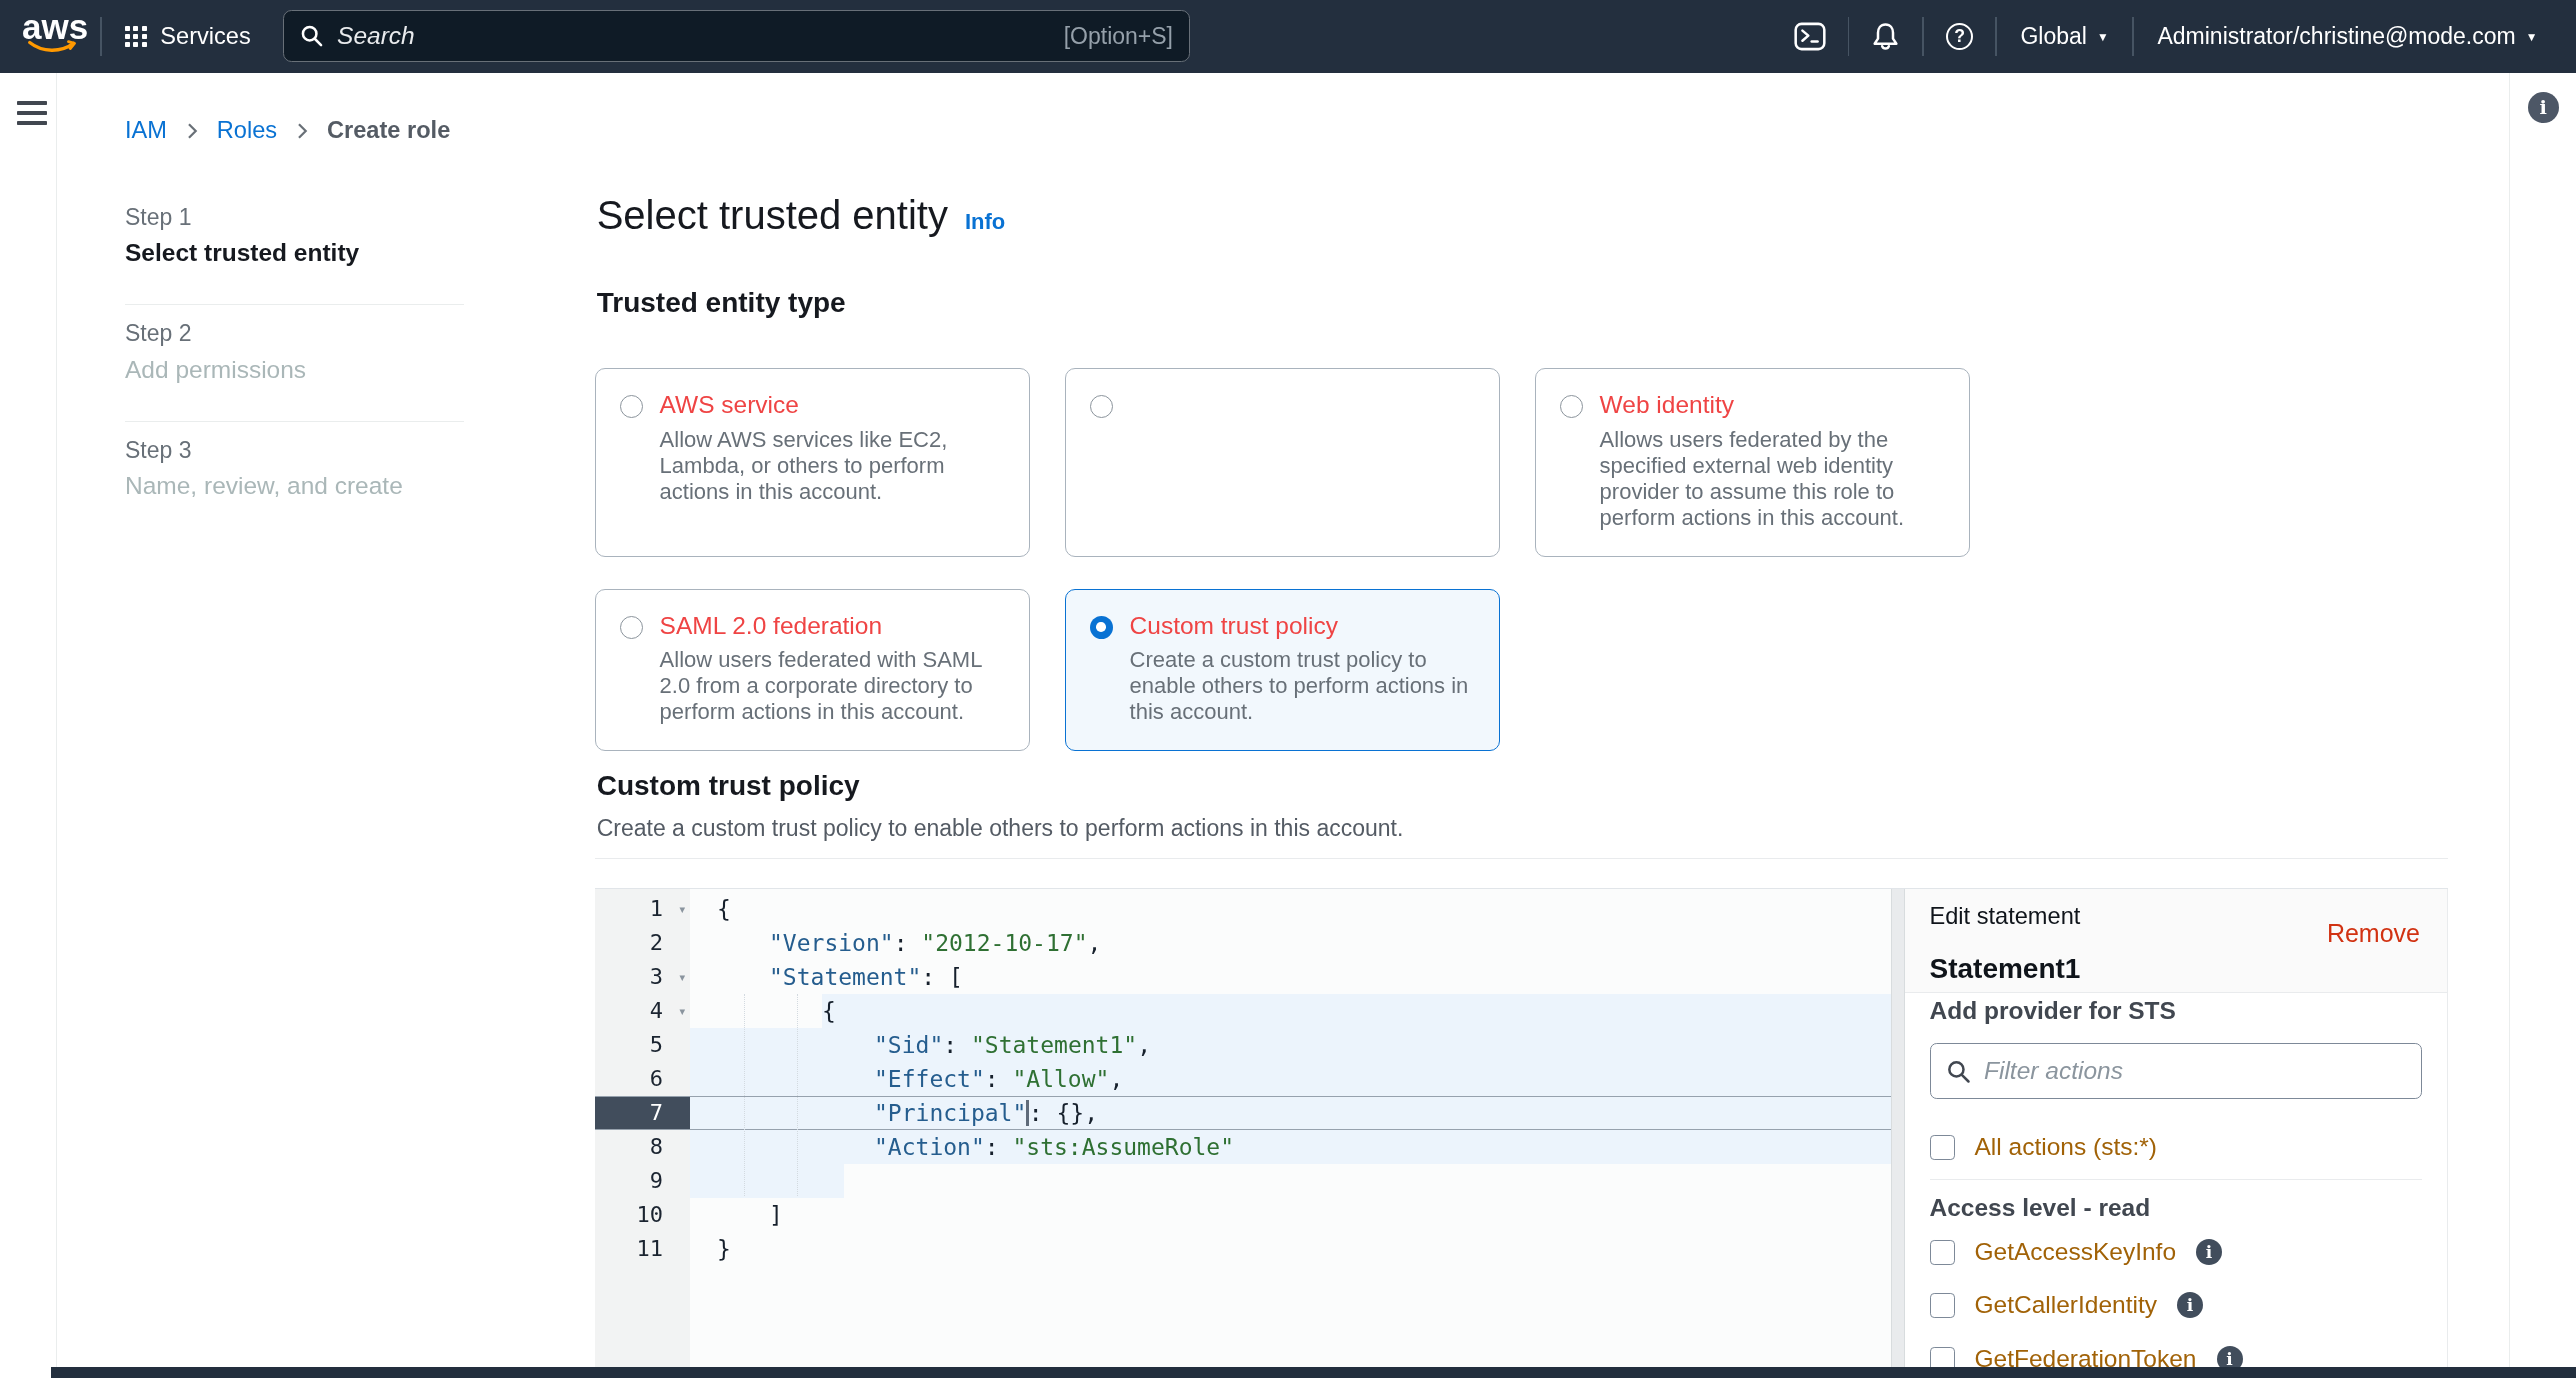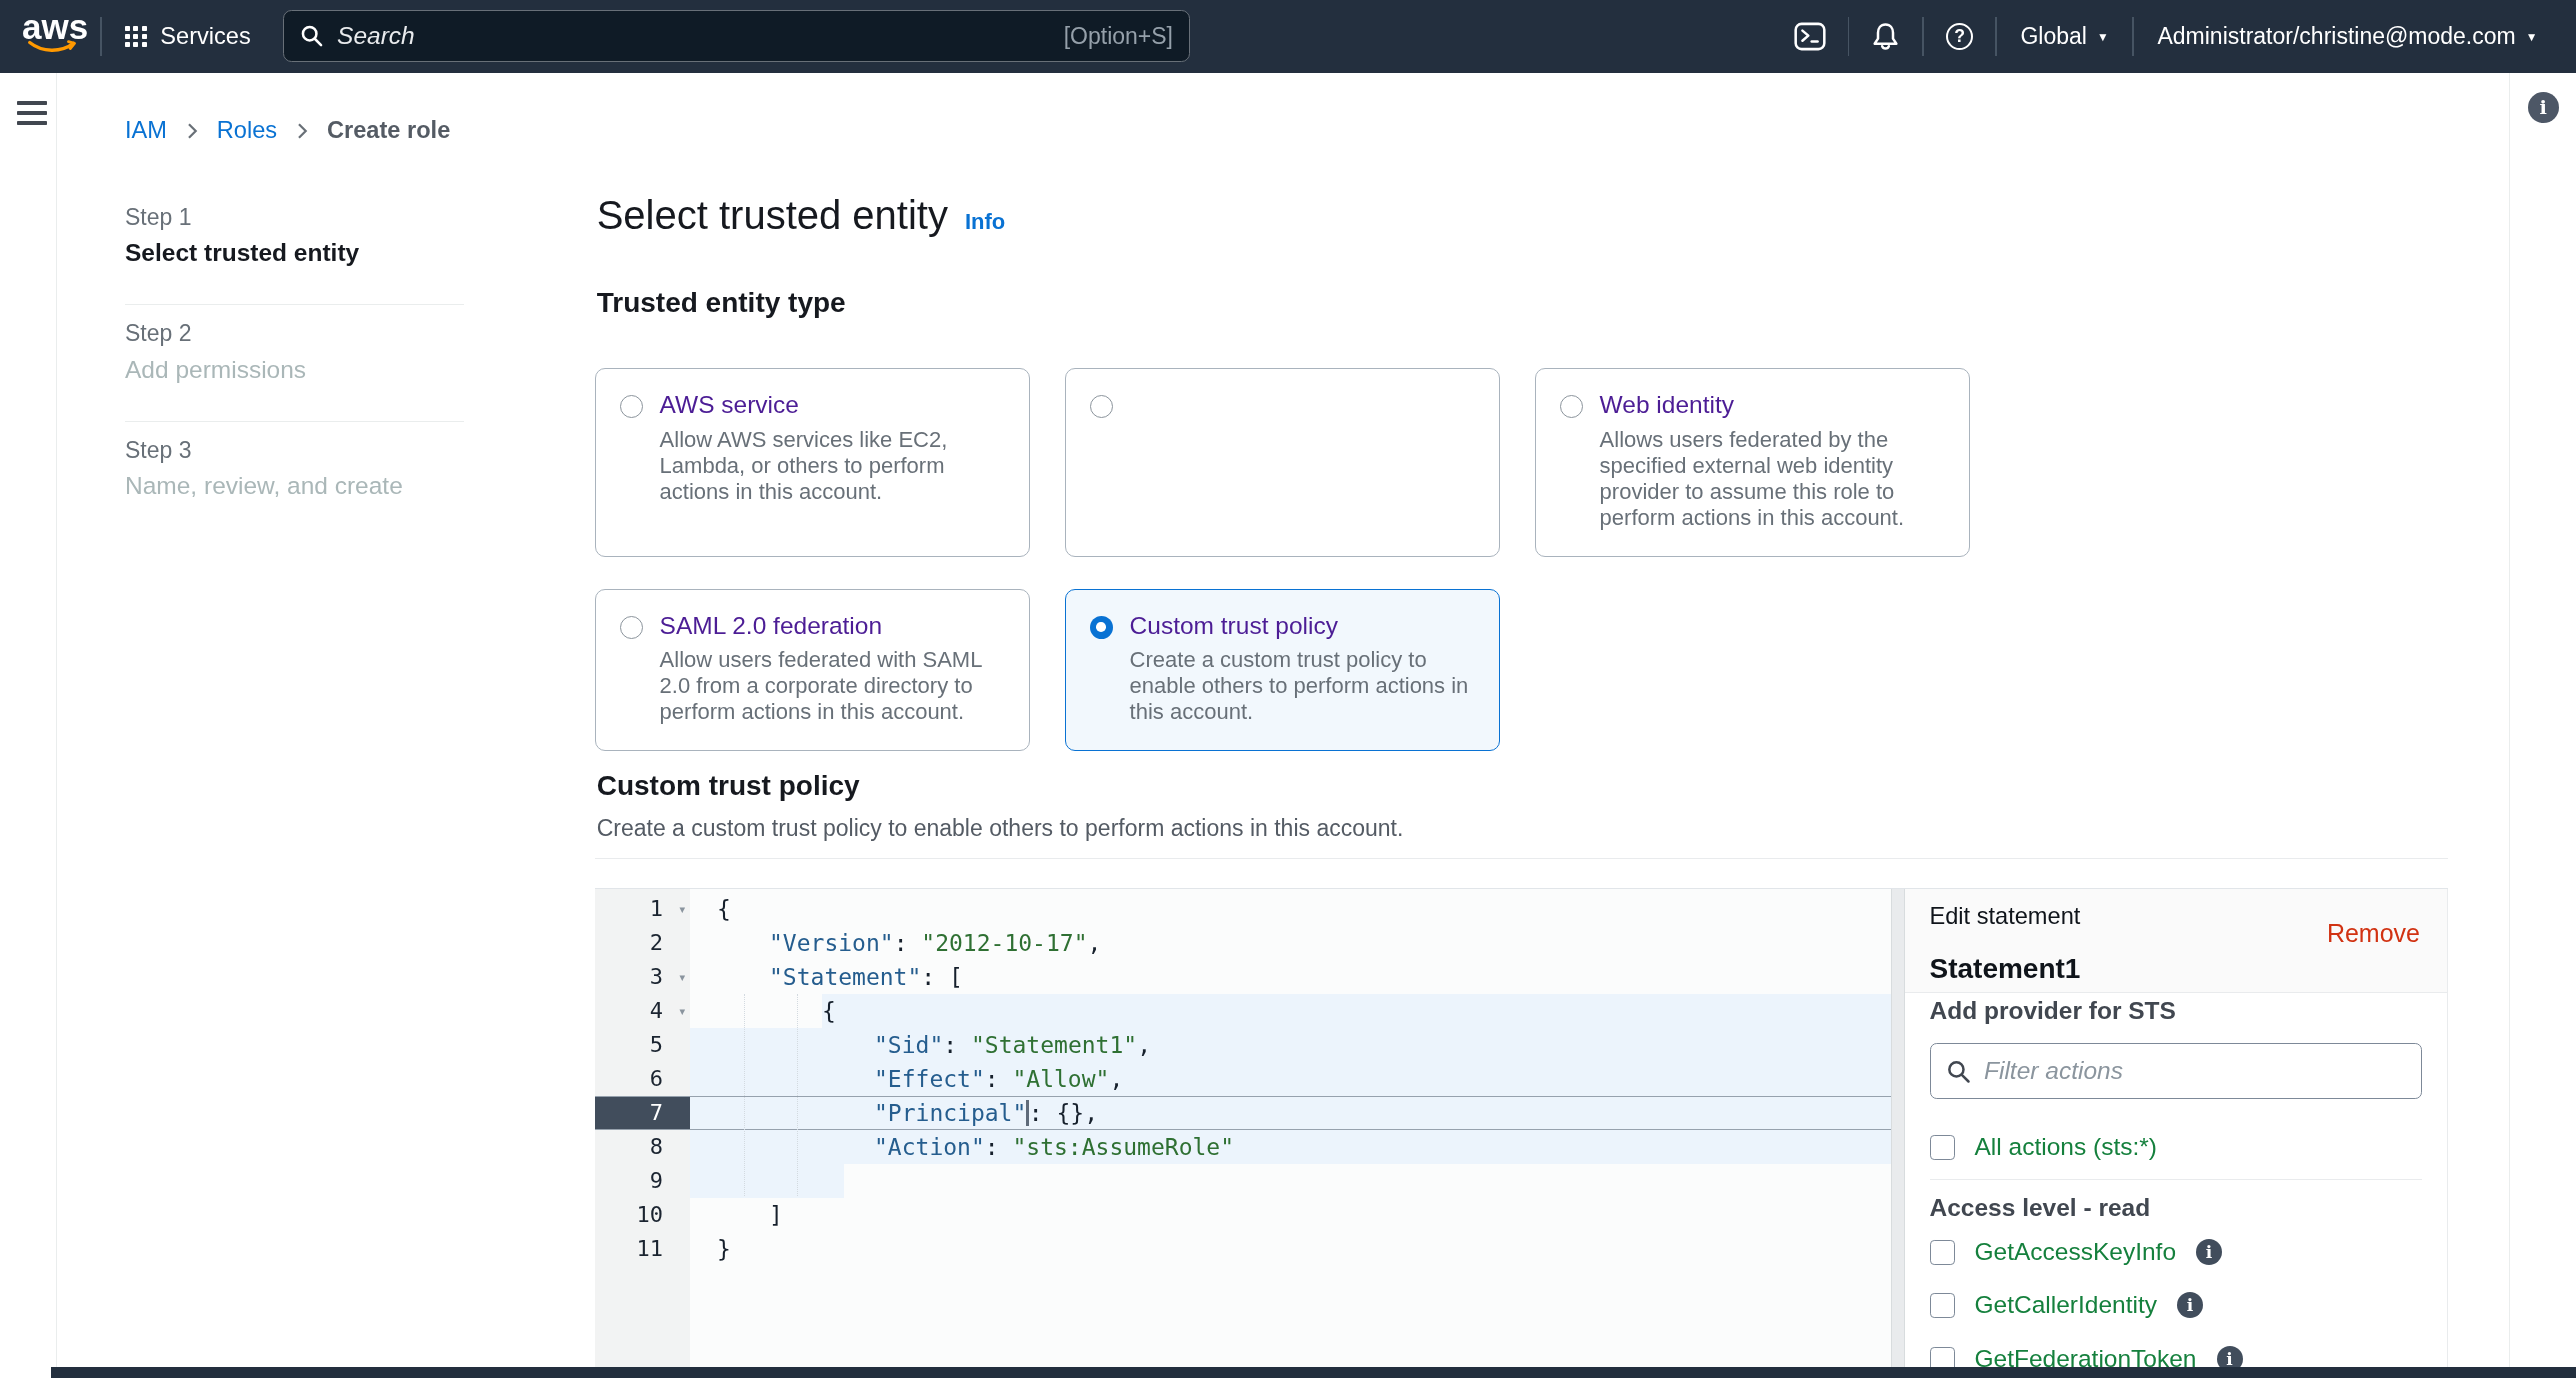--- a/index.html
+++ b/index.html
@@ -57,21 +57,21 @@
   .page-title{font-size:40px;font-weight:400;color:#16191f;}
   .info-link{font-size:22px;font-weight:700;color:var(--link);text-decoration:none;}
   .section-title{position:absolute;left:1.7px;top:214px;font-size:28px;font-weight:700;color:#16191f;}
 
   .cards{position:absolute;left:0;top:295px;display:grid;grid-template-columns:repeat(3,435px);gap:32px 35px;}
   .card{border:1.7px solid #a9b3bd;border-radius:10px;background:#fff;padding:22px 23.6px 25px;display:flex;gap:17px;cursor:pointer;}
   .card.selected{border-color:var(--accent);background:#f2f8fd;}
   .radio{width:23px;height:23px;border:1.7px solid #8b949c;border-radius:50%;flex:none;margin-top:4.2px;background:#fff;}
   .radio.checked{border-color:var(--accent);background:var(--accent);position:relative;border-width:0;}
   .radio.checked::after{content:'';position:absolute;inset:6.7px;background:#fff;border-radius:50%;}
-  .card-title{font-size:24.5px;color:#4c1d95;}
+  .card-title{font-size:24.5px;color:#ef4444;}
   .card-desc{font-size:22px;color:#687078;line-height:26px;margin-top:7.6px;}
 
   .policy-title{position:absolute;left:1.7px;top:697px;font-size:28px;font-weight:700;color:#16191f;}
   .policy-desc{position:absolute;left:1.7px;top:742px;font-size:23px;color:#545b64;}
   .rule{position:absolute;left:0;top:785px;width:1853px;border-top:1.7px solid #e9ebed;}
 
   
   .editor{position:absolute;left:0;top:815px;width:1853px;height:491px;display:flex;border-top:0.8px solid #e1e5e9;}
   .code-area{width:1296px;flex:none;position:relative;background:#fbfcfc;overflow:hidden;}
   .code-area::before{content:'';position:absolute;left:0;top:0;bottom:0;width:95px;background:#f2f3f3;}
@@ -98,21 +98,21 @@
   .panel-header{position:absolute;top:0;left:0;right:0;height:104px;background:#fafafa;border-bottom:1.7px solid #e9ebed;padding:13.5px 25px;}
   .panel-kicker{font-size:23.6px;color:#0f141a;}
   .panel-name{font-size:28px;font-weight:700;color:#0f141a;margin-top:23px;}
   .remove-link{position:absolute;right:27px;top:30px;font-size:25px;color:var(--remove);text-decoration:none;}
   .panel-h3{position:absolute;left:25px;top:108px;font-size:24.5px;font-weight:700;color:#414750;}
   .filter{position:absolute;left:25px;right:25px;top:154px;height:56px;border:1.7px solid #7d8998;border-radius:6.7px;background:#fff;display:flex;align-items:center;padding:0 15px;gap:13.5px;cursor:text;}
   .filter .ph{font-size:24.5px;font-style:italic;color:#8b959e;}
   .chk-row{position:absolute;left:25px;display:flex;align-items:center;gap:20px;height:30px;}
   .all-row{top:243px;}
   .checkbox{width:25px;height:25px;border:1.7px solid #7d8998;border-radius:4.2px;background:#fff;flex:none;cursor:pointer;}
-  .chk-label{font-size:24.5px;color:#15803d;}
+  .chk-label{font-size:24.5px;color:#a16207;}
   .panel-div{position:absolute;left:25px;right:25px;top:290px;border-top:1.7px solid #e9ebed;}
   .group-title{position:absolute;left:25px;top:305px;font-size:24.5px;font-weight:700;color:#414750;}
   .info-i{width:26px;height:26px;border-radius:50%;background:#414d5c;color:#fff;display:flex;align-items:center;justify-content:center;font:700 17px "DejaVu Serif",serif;cursor:pointer;}
 
   .footer{position:absolute;left:51px;right:0;bottom:0;height:11px;background:var(--footer);z-index:5;}
 </style>
 </head>
 <body>
 
 <header class="topbar">

